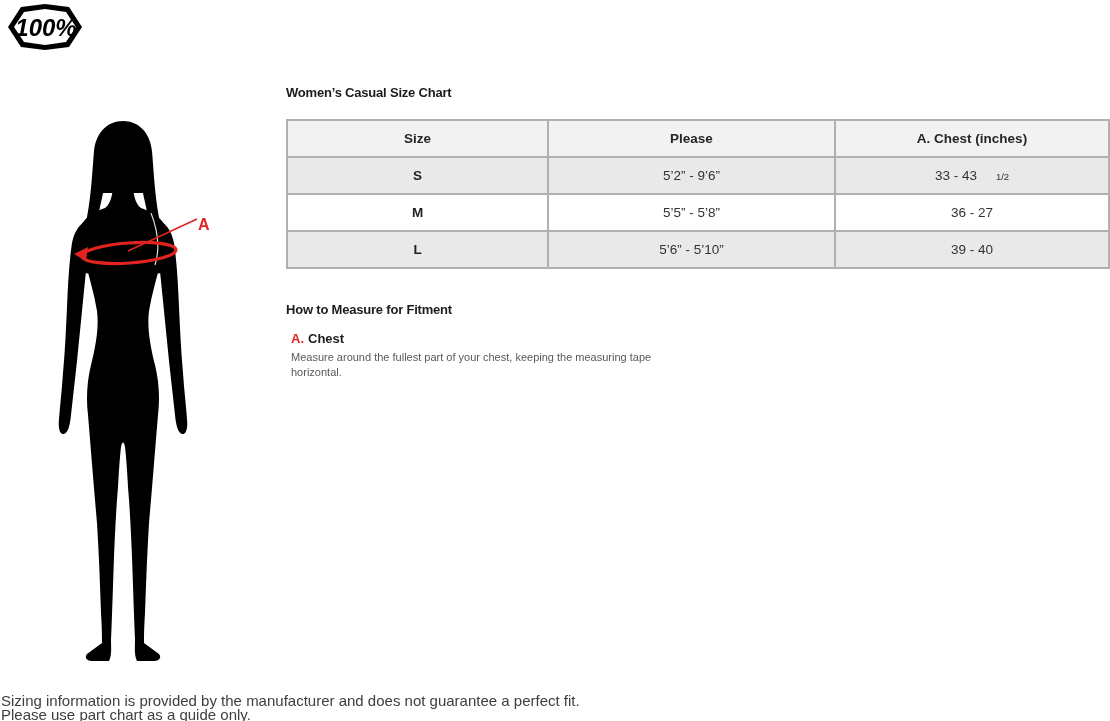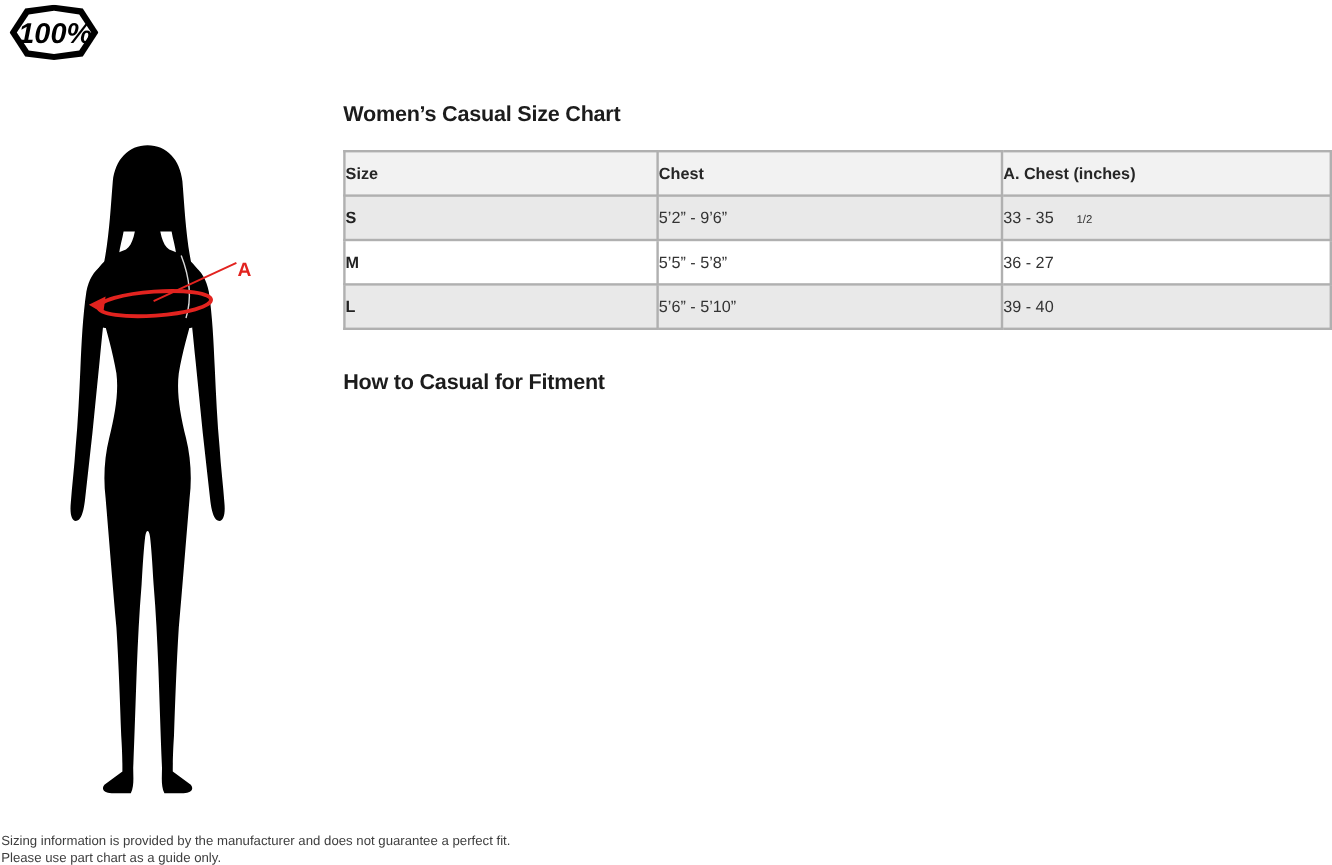--- a/index.html
+++ b/index.html
@@ -10,47 +10,47 @@
   
   .logo { position:absolute; left:8px; top:4px; width:74px; height:46px; }
 
   
   .figure-wrap { position:absolute; left:48px; top:120px; width:165px; height:542px; }
   .figure-wrap svg { width:100%; height:100%; display:block; }
 
   
   .main { position:absolute; left:286px; top:85px; width:822px; }
   .page-title, .section-title {
-    font-size:18px; font-weight:bold; color:#1c1c1c; letter-spacing:-0.2px;
+    font-size:13px; font-weight:bold; color:#1c1c1c; letter-spacing:-0.2px;
   }
   .page-title { margin-bottom:19px; }
 
   table.size-chart { width:822px; border-collapse:collapse; table-layout:fixed; }
   table.size-chart col.c1 { width:261px; }
   table.size-chart col.c2 { width:287px; }
   table.size-chart col.c3 { width:274px; }
   table.size-chart th, table.size-chart td {
-    border:2px solid #b0b0b0; height:37px; text-align:left; vertical-align:middle;
+    border:2px solid #b0b0b0; height:37px; text-align:center; vertical-align:middle;
     font-size:13.5px; color:#333;
   }
   table.size-chart thead th { background:#f2f2f2; font-weight:bold; color:#262626; }
   table.size-chart tbody tr:nth-child(odd) td { background:#e9e9e9; }
   table.size-chart tbody tr:nth-child(even) td { background:#ffffff; }
   table.size-chart td.size-col { font-weight:bold; color:#222; }
   .frac { font-size:9.5px; margin-left:19px; }
   .frac:empty { display:none; }
 
   .section-title { margin-top:33px; }
   .measure-item { margin:14px 0 0 5px; }
   .measure-head { font-size:13px; font-weight:bold; color:#1c1c1c; }
   .measure-letter { color:#e2231f; margin-right:4px; }
   .measure-desc { margin-top:4px; width:372px; font-size:11px; line-height:15px; color:#595959; }
 
   
-  .footer { position:absolute; left:1px; top:694px; font-size:11px; line-height:14px; color:#3e3e3e; }
+  .footer { position:absolute; left:1px; top:694px; font-size:15px; line-height:14px; color:#3e3e3e; }
 </style>
 </head>
 <body>
 
 <div class="logo">
   <svg viewBox="0 0 74 46">
     <path d="M0,23 L13,3 L37,0 L61,3 L74,23 L61,43 L37,46 L13,43 Z" fill="#000"></path>
     <path d="M6,23 L16,8 L37,5 L58,8 L68,23 L58,38 L37,41 L16,38 Z" fill="#fff"></path>
     <text x="38" y="32" text-anchor="middle" font-size="24" font-weight="bold" font-style="italic" font-family="Liberation Sans, sans-serif" fill="#000">100%</text>
   </svg>
@@ -106,43 +106,49 @@
 
   <table class="size-chart">
     <colgroup>
         <col class="c1">
         <col class="c2">
         <col class="c3">
       </colgroup>
     <thead>
       <tr>
         <th>Size</th>
-        <th>Chest</th>
+        <th>Please</th>
         <th>A. Chest (inches)</th>
       </tr>
     </thead>
     <tbody>
       <tr>
         <td class="size-col">S</td>
         <td>5’2” - 9’6”</td>
-        <td><span>33 - 35</span><span class="frac">1/2</span></td>
+        <td><span>33 - 43</span><span class="frac">1/2</span></td>
       </tr>
       <tr>
         <td class="size-col">M</td>
         <td>5’5” - 5’8”</td>
         <td><span>36 - 27</span></td>
       </tr>
       <tr>
         <td class="size-col">L</td>
         <td>5’6” - 5’10”</td>
         <td><span>39 - 40</span></td>
       </tr>
     </tbody>
   </table>
 
-  <div class="section-title">How to Casual for Fitment</div>
+  <div class="section-title">How to Measure for Fitment</div>
 
+  <div class="measure-item">
+    <div class="measure-head">
+      <span class="measure-letter">A.</span><span>Chest</span>
+    </div>
+    <div class="measure-desc">Measure around the fullest part of your chest, keeping the measuring tape horizontal.</div>
+  </div>
 </div>
 
 <div class="footer">
   <div>Sizing information is provided by the manufacturer and does not guarantee a perfect fit.</div>
   <div>Please use part chart as a guide only.</div>
 </div>
 
 </body></html>

